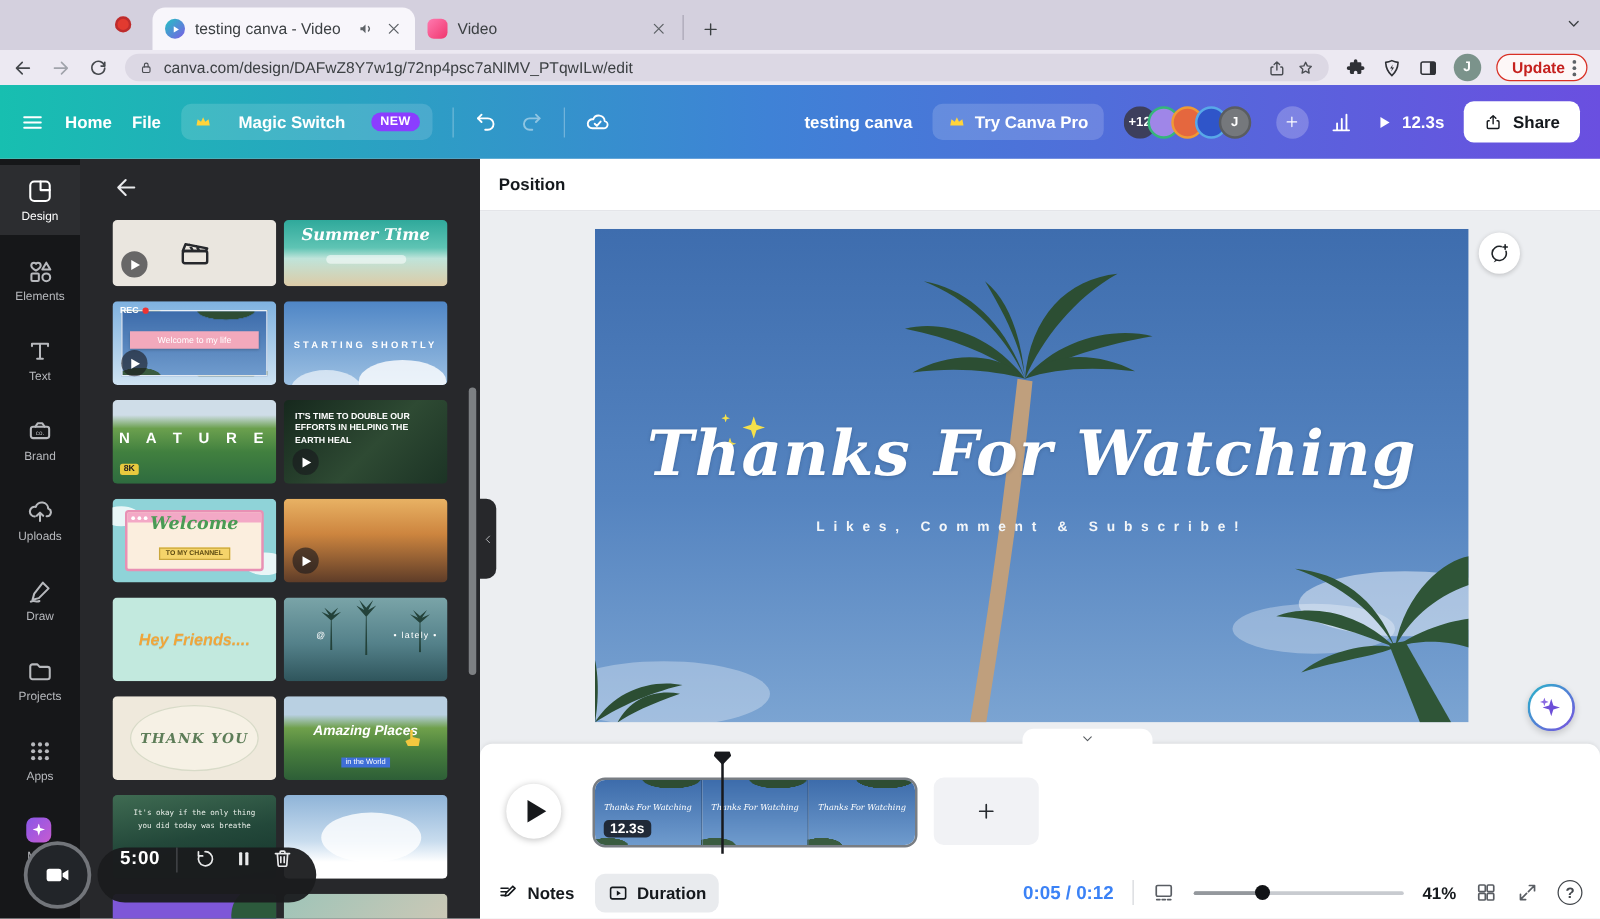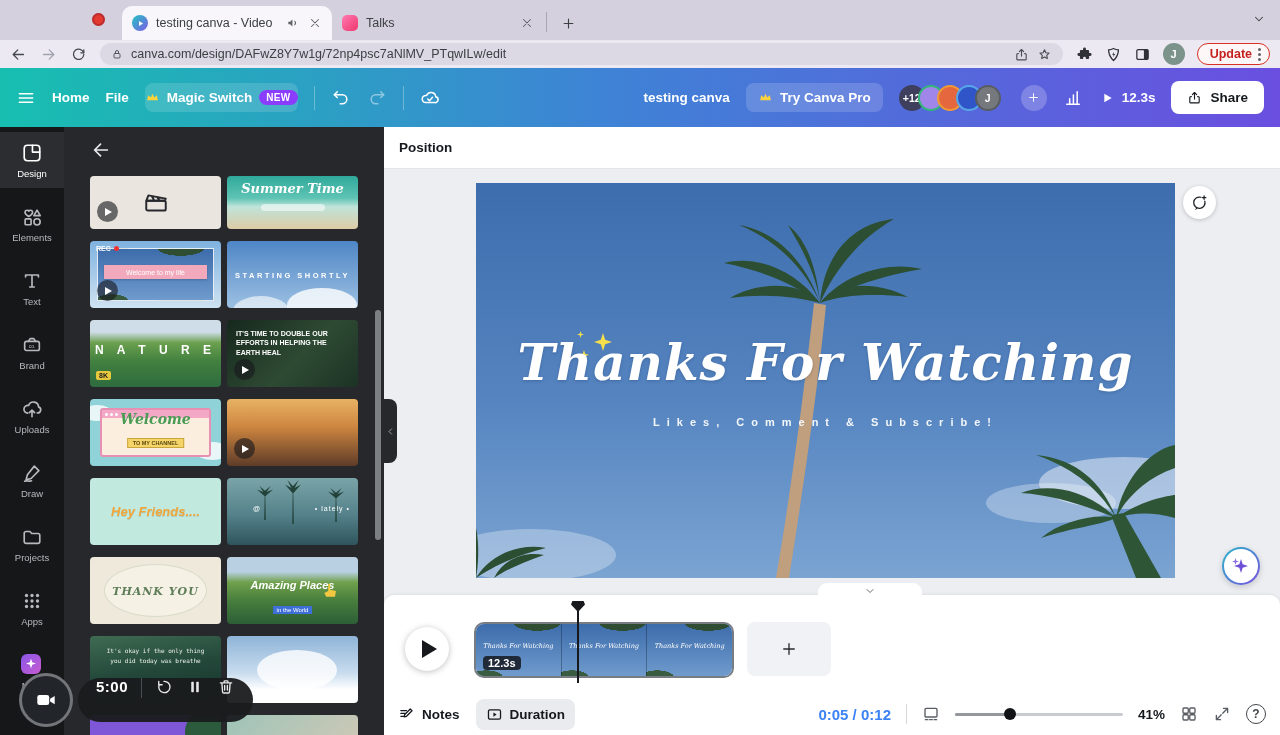--- a/index.html
+++ b/index.html
@@ -34,21 +34,21 @@
   .chrome-actions .a-ic{width:17px;height:17px;color:#2f3136}
   .profile-dot{width:22px;height:22px;border-radius:50%;background:#7b938b;color:#fff;font-size:11px;font-weight:bold;display:grid;place-items:center}
   .update-pill{display:flex;align-items:center;gap:6px;border:1px solid #d93025;border-radius:13px;padding:3px 8px 3px 12px;color:#c5221f;font-size:12.5px;font-weight:bold;background:#fdf7f7}
   .vdots{width:3px;height:13px;display:flex;flex-direction:column;justify-content:space-between}
   .vdots i{width:3px;height:3px;border-radius:50%;background:#5f6368}
 
   
   .cv-header{position:absolute;top:68px;left:0;right:0;height:59px;background:linear-gradient(90deg,#17bfb0 0%,#3f82d6 48%,#6a4fe0 100%);display:flex;align-items:center;padding:0 16px;gap:16px;color:#fff;font-size:13.5px;z-index:29}
   .hd-ic{width:20px;height:20px;color:#fff}
   .hd-link{font-weight:600}
-  .magic-pill{display:flex;align-items:flex-end;gap:7px;background:rgba(255,255,255,.14);border-radius:8px;padding:7px 0;font-weight:600}
+  .magic-pill{display:flex;align-items:flex-end;gap:21px;background:rgba(255,255,255,.14);border-radius:8px;padding:7px 10px;font-weight:600}
   .crown{width:15px;height:15px;color:#ffd43b}
   .new-badge{background:#8b3dff;border-radius:9px;font-size:10px;font-weight:bold;padding:2px 7px;letter-spacing:.3px}
   .hd-sep{width:1px;height:24px;background:rgba(255,255,255,.3)}
   .hd-ic.dim{opacity:.45}
   .doc-title{font-weight:600;margin-left:auto}
   .trypro-pill{display:flex;align-items:center;gap:7px;background:rgba(255,255,255,.16);border-radius:8px;padding:7px 12px;font-weight:bold}
   .avatars{display:flex;align-items:center}
   .av{width:26px;height:26px;border-radius:50%;border:2px solid transparent;margin-left:-7px;display:grid;place-items:center;font-size:10.5px;font-weight:bold;color:#fff}
   .av.first{margin-left:0}
   .av-plus{width:26px;height:26px;border-radius:50%;background:rgba(255,255,255,.22);margin-left:4px;display:grid;place-items:center}
@@ -199,21 +199,21 @@
           </svg>
         </span>
       <span class="tab-ic">
           <svg class="ic" viewBox="0 0 24 24">
             <path d="M6 6l12 12M18 6L6 18"></path>
           </svg>
         </span>
     </div>
     <div class="tab inactive">
       <span class="favicon fav-talks"></span>
-      <span class="title">Talks</span>
+      <span class="title">Video</span>
       <span class="tab-ic">
           <svg class="ic" viewBox="0 0 24 24">
             <path d="M6 6l12 12M18 6L6 18"></path>
           </svg>
         </span>
     </div>
     <div class="tabdiv"></div>
     <div class="newtab">
         <svg class="ic" viewBox="0 0 24 24" width="15" height="15">
           <path d="M12 5v14M5 12h14"></path>

